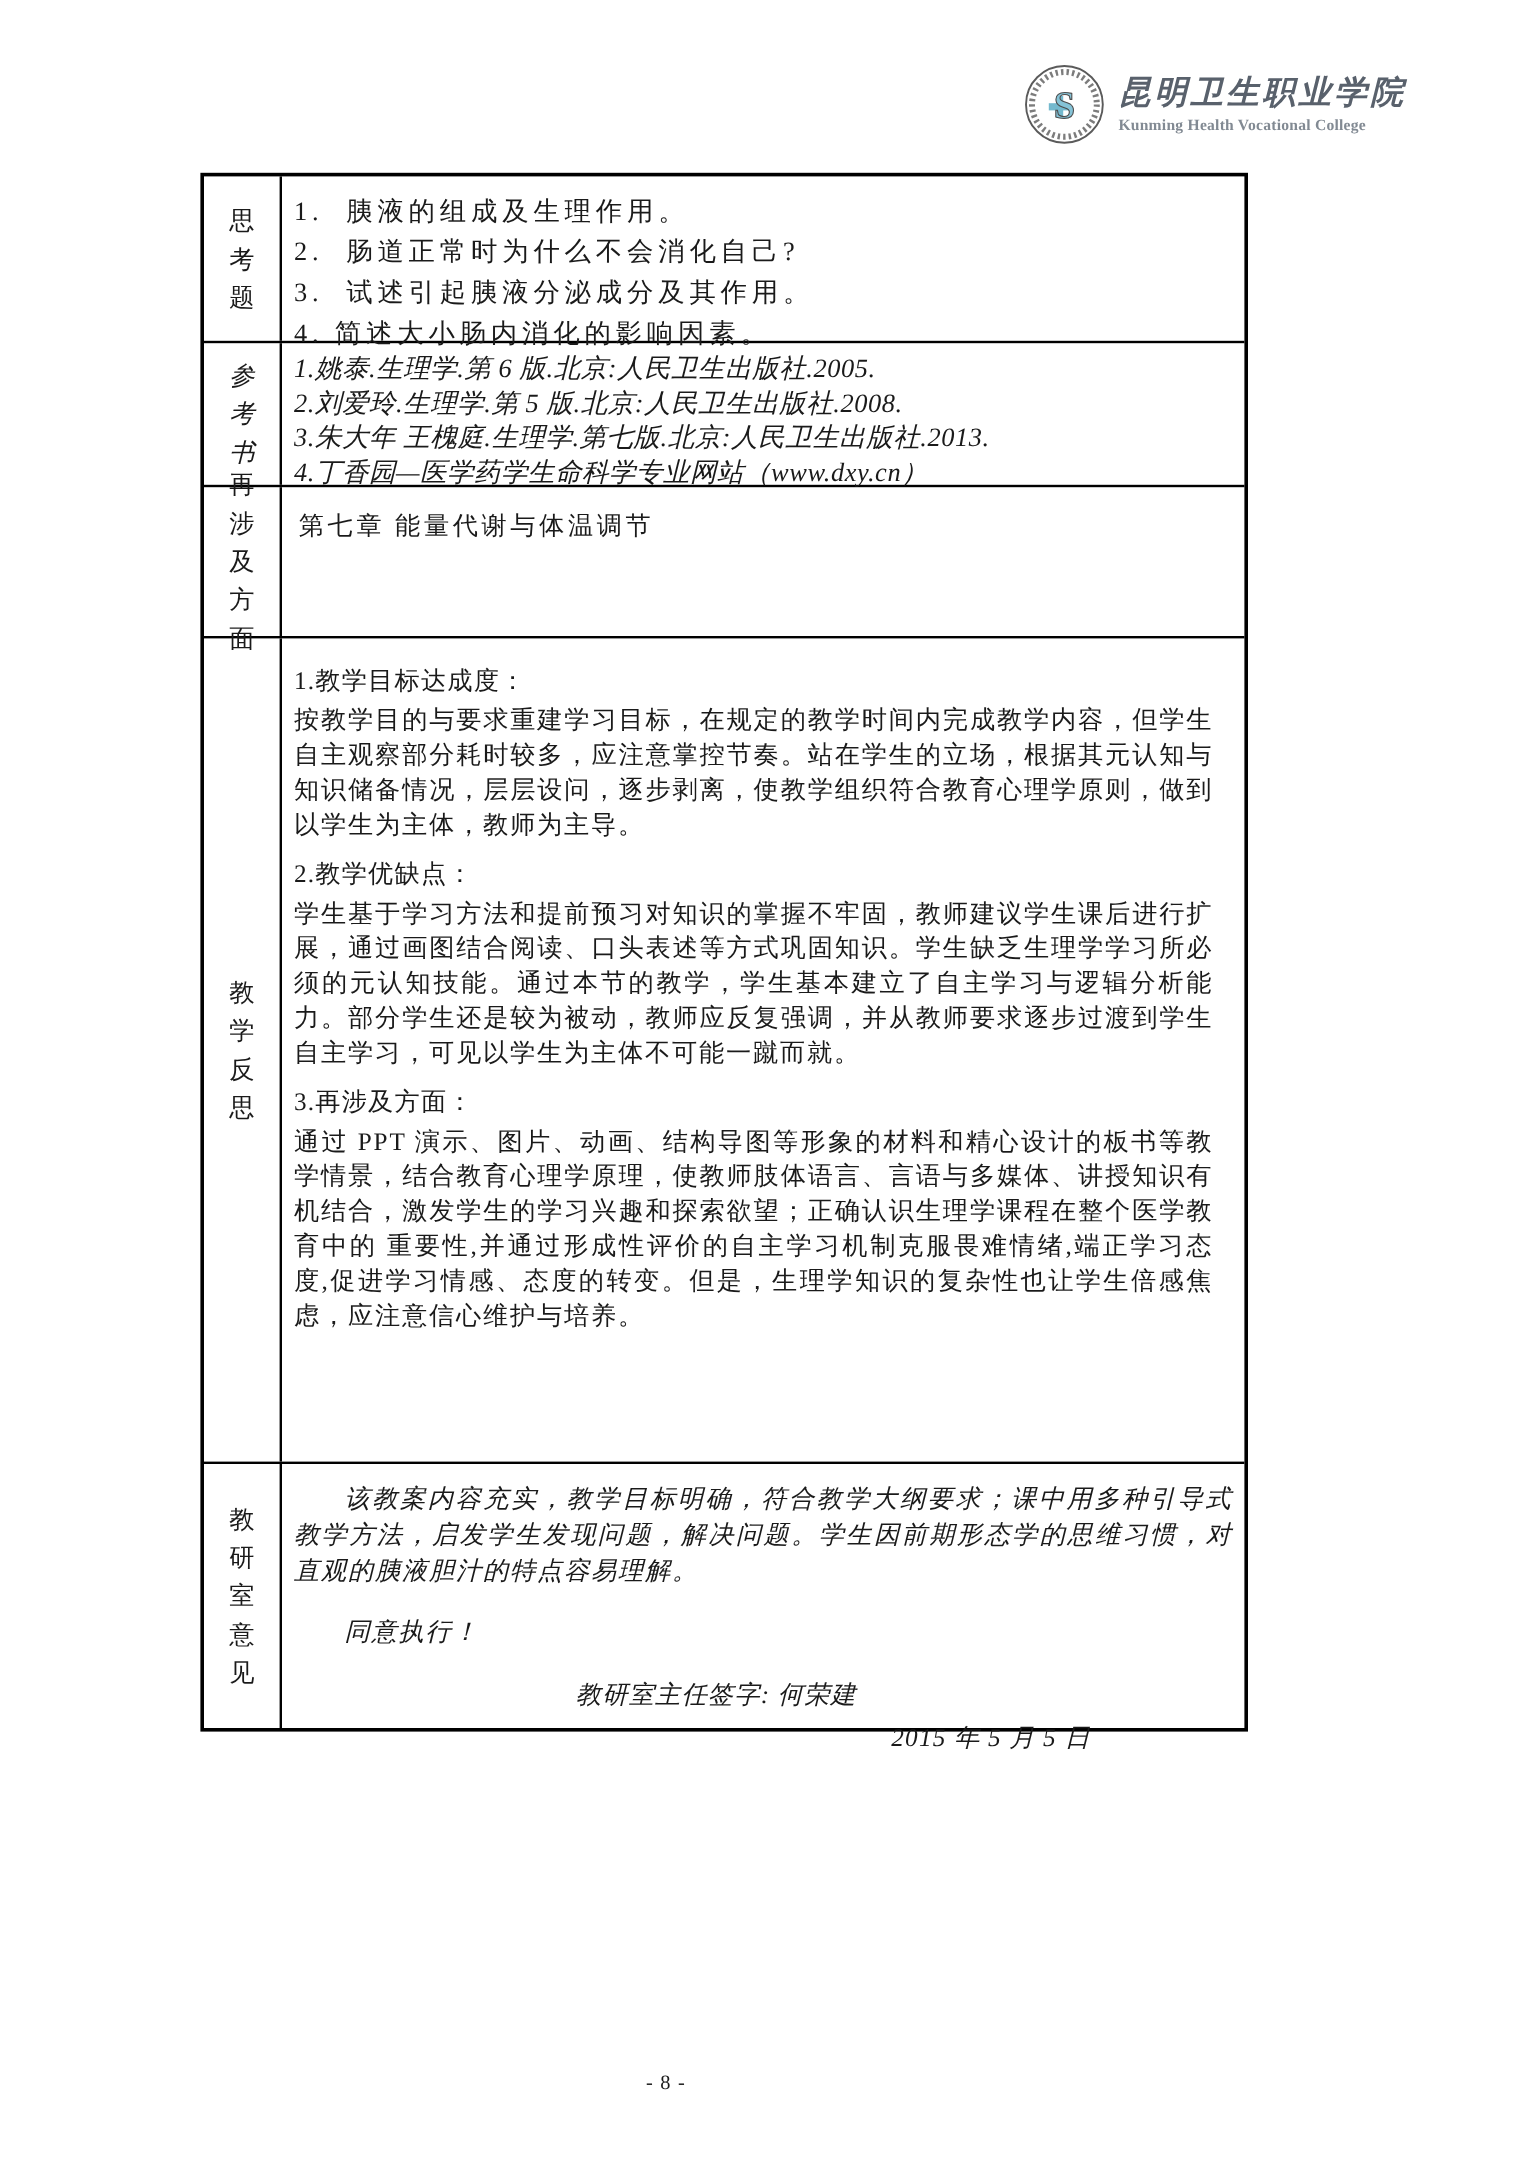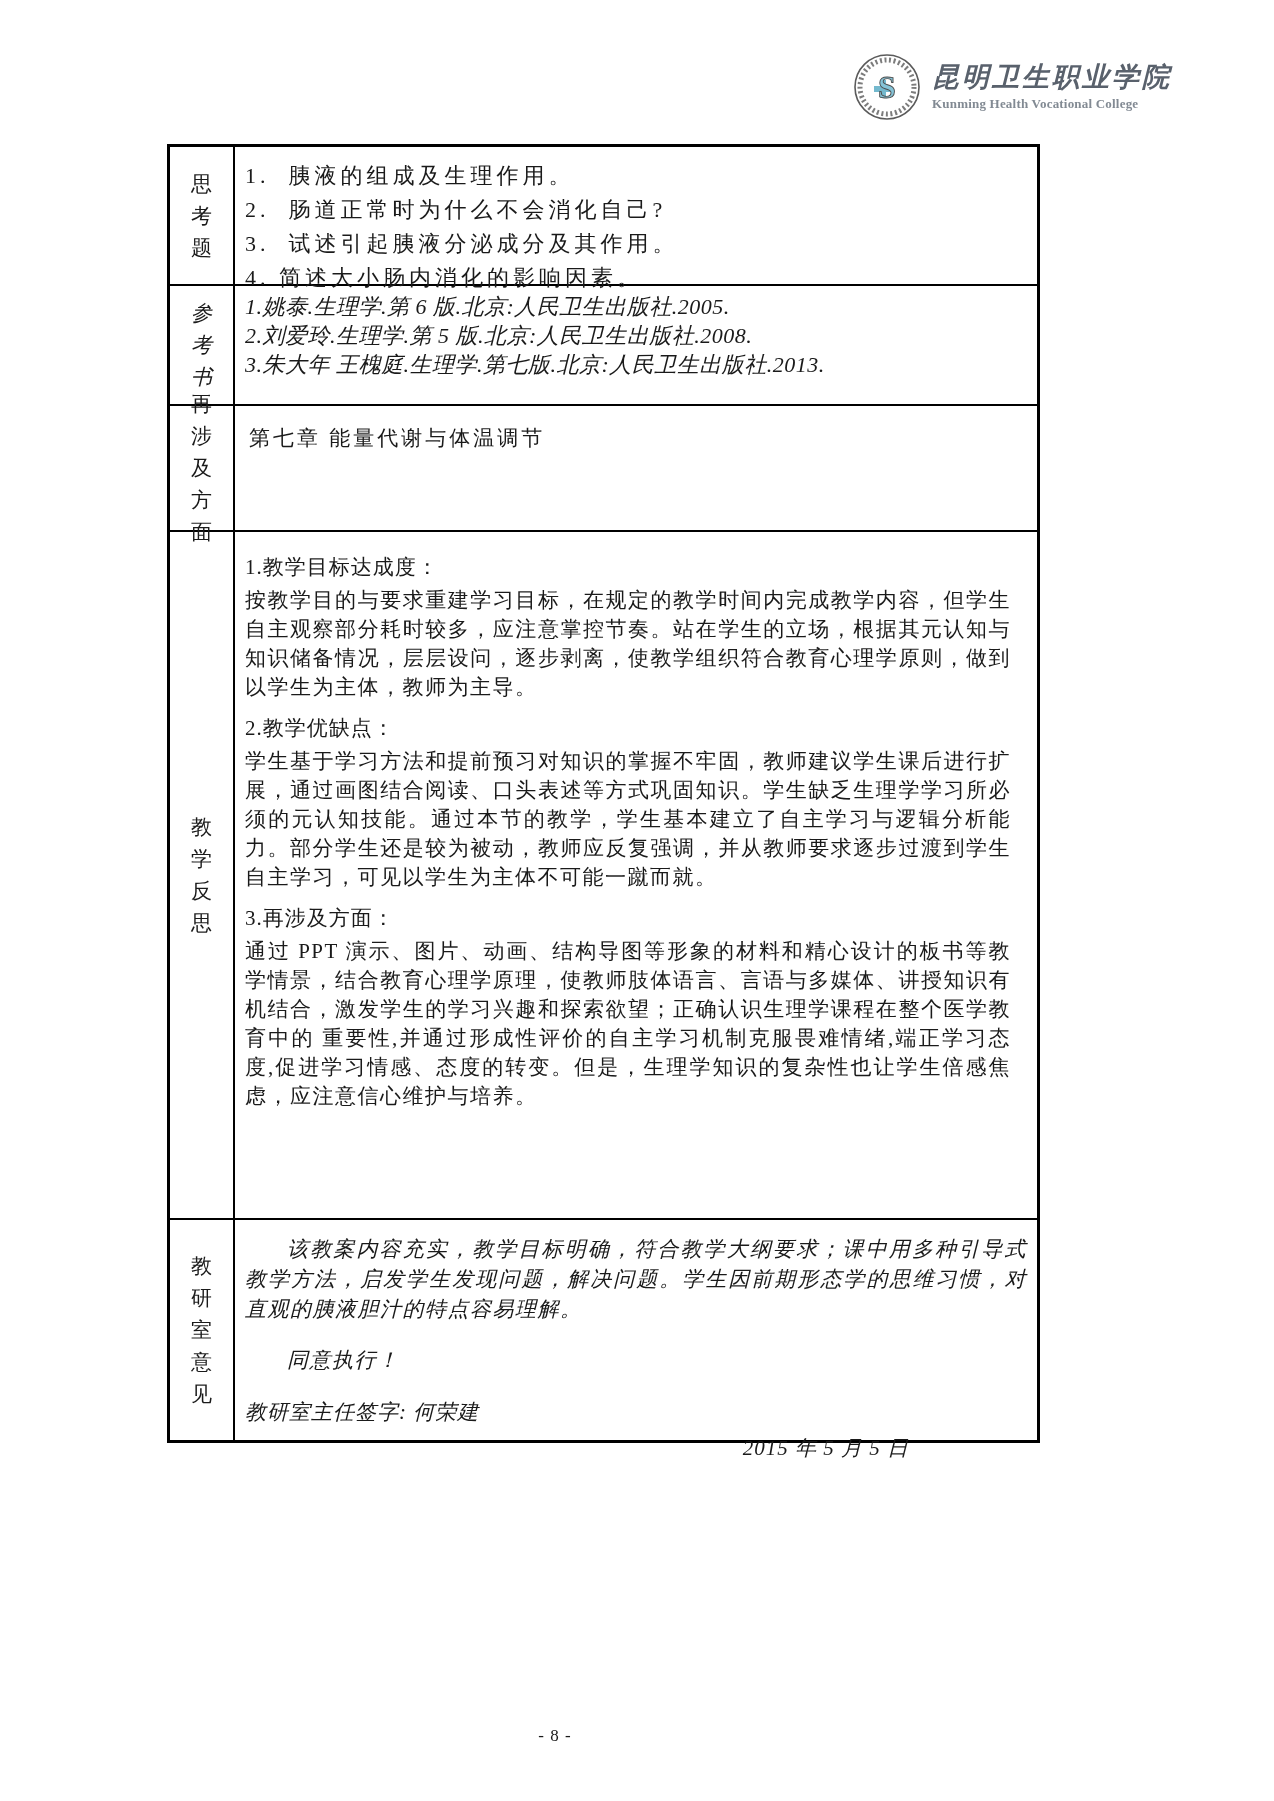--- a/index.html
+++ b/index.html
@@ -51,21 +51,21 @@
     font-size:21px;line-height:29px;margin:0;text-align:justify;
     letter-spacing:1.5px;
   }
   
   .row-office .tcontent{padding-top:14px;padding-right:10px;font-style:italic;}
   .office-p{
     font-size:21px;line-height:30px;margin:0;text-align:justify;
     letter-spacing:1.5px;text-indent:2em;
   }
   .office-agree{font-size:21px;margin-top:22px;text-indent:2em;letter-spacing:1.5px;}
-  .office-sign{font-size:21px;margin-top:24px;text-align:left;padding-right:78px;letter-spacing:1px;}
+  .office-sign{font-size:21px;margin-top:24px;text-align:center;padding-right:78px;letter-spacing:1px;}
   .office-date{font-size:21px;margin-top:8px;text-align:right;padding-right:118px;letter-spacing:1px;}
   
   .pagenum{position:absolute;left:0;top:1726px;width:1110px;text-align:center;font-size:17px;letter-spacing:1px;}
 </style>
 </head>
 <body>
 
 <div class="page">
 
   <div class="logo">
@@ -98,20 +98,21 @@
     </div>
 
     <div class="trow row-ref" style="height:120px;font-style:italic;">
       <div class="tlabel">
         <div class="vlabel">参考书</div>
       </div>
       <div class="tcontent">
         <div class="ref-line">1.姚泰.生理学.第 6 版.北京:人民卫生出版社.2005.</div>
         <div class="ref-line">2.刘爱玲.生理学.第 5 版.北京:人民卫生出版社.2008.</div>
         <div class="ref-line">3.朱大年 王槐庭.生理学.第七版.北京:人民卫生出版社.2013.</div>
+        <div class="ref-line">4.丁香园—医学药学生命科学专业网站（www.dxy.cn）</div>
       </div>
     </div>
 
     <div class="trow row-preview" style="height:126px;">
       <div class="tlabel">
         <div class="vlabel">再涉及方面</div>
       </div>
       <div class="tcontent">
         <div class="preview-text">第七章 能量代谢与体温调节</div>
       </div>

